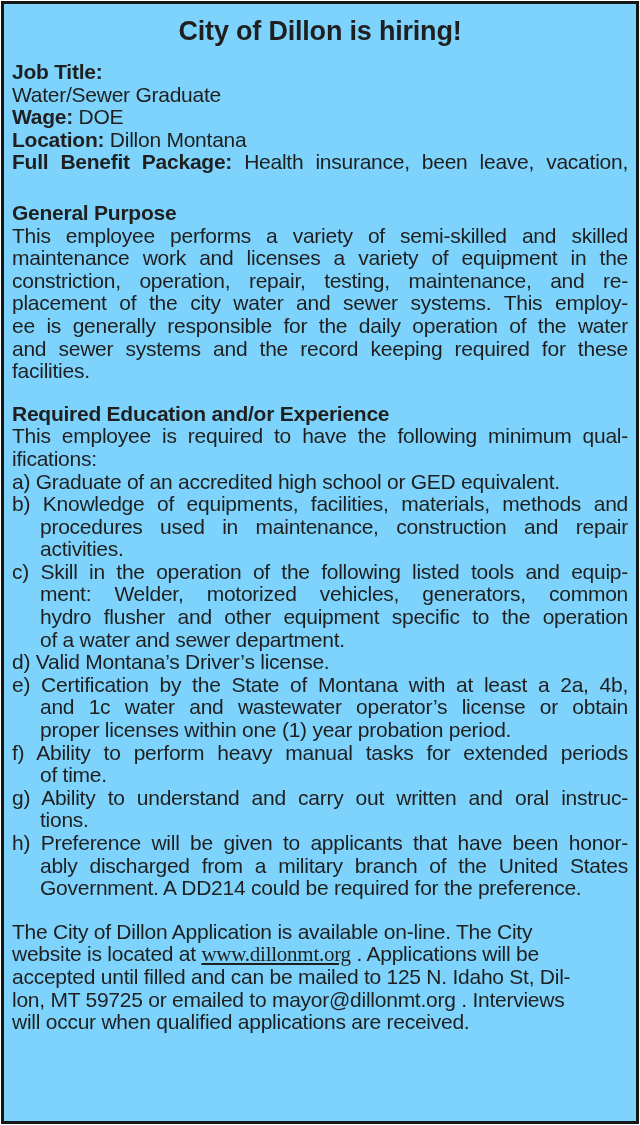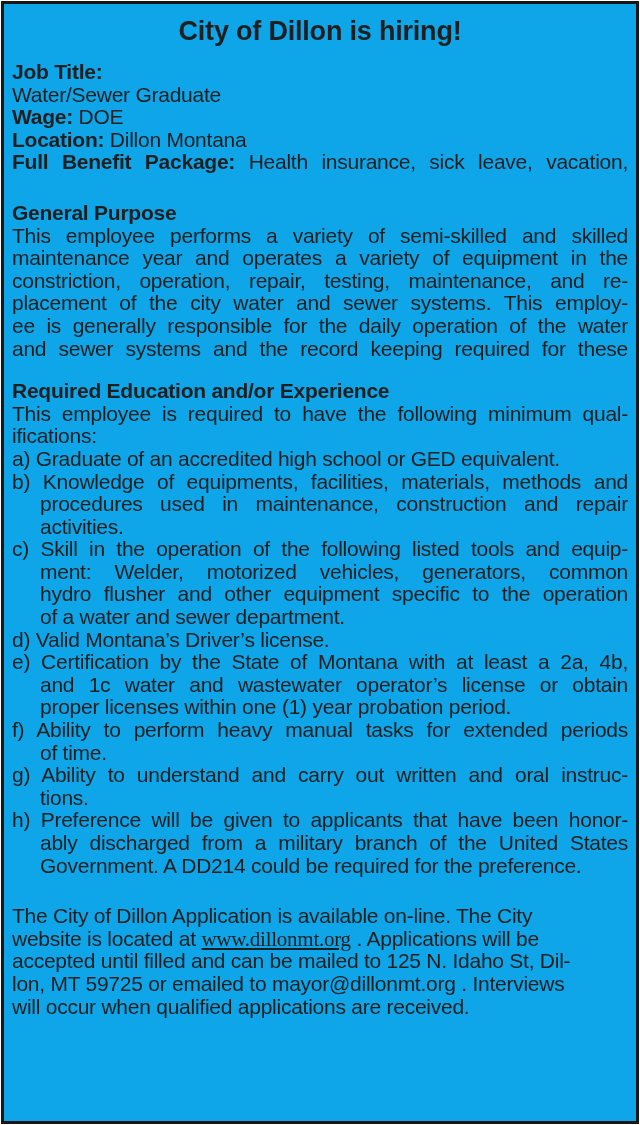--- a/index.html
+++ b/index.html
@@ -3,63 +3,64 @@
 <meta charset="utf-8">
 <style>
   html,body { margin:0; padding:0; }
   body {
     width:640px; height:1125px; background:#ffffff;
     font-family:"Liberation Sans","DejaVu Sans",sans-serif;
     font-size:21px; color:#1f1f1f;
   }
   .ad {
     box-sizing:border-box; width:638px; height:1123px; margin:1px;
-    border:3px solid #161616; background:#0ea5e9; padding:6px 8px;
+    border:3px solid #161616; background:#7dd3fc; padding:6px 8px;
     overflow:hidden;
   }
   .title {
     font-size:27px; font-weight:bold; text-align:center;
     line-height:34px; margin-top:4px; letter-spacing:-0.2px;
   }
   .line {
     height:22.6px; line-height:22.6px; letter-spacing:-0.25px;
     white-space:nowrap;
   }
   .line.j { text-align:justify; white-space:normal; overflow:hidden; }
   .line.j::after { content:""; display:inline-block; width:100%; height:0; }
   .cont { padding-left:28px; }
   .b, .heading { font-weight:bold; }
   .u { text-decoration:underline;font-family:Liberation Serif, serif; }
   .intro { margin-top:13px; }
   .section.sec0 { margin-top:28px; }
   .section.sec1 { margin-top:20px; }
-  .closing { margin-top:28px; }
+  .closing { margin-top:21px; }
   .eeo { margin-top:19px; font-style:italic; }
 </style>
 </head>
 <body>
 
 <div class="ad">
   <div class="title">City of Dillon is hiring!</div>
   <div class="intro">
       <div class="line"><span class="b">Job Title:</span></div>
       <div class="line"><span>Water/Sewer Graduate</span></div>
       <div class="line"><span class="b">Wage:</span><span> DOE</span></div>
       <div class="line"><span class="b">Location:</span><span> Dillon Montana</span></div>
-      <div class="line j"><span class="b">Full Benefit Package:</span><span> Health insurance, sick leave, vacation,</span></div>
+      <div class="line j"><span class="b">Full Benefit Package:</span><span> Health insurance, been leave, vacation,</span></div>
     </div>
   <div>
       <div class="section sec0">
         <div class="line heading">General Purpose</div>
         <div class="line j"><span>This employee performs a variety of semi-skilled and skilled</span></div>
-        <div class="line j"><span>maintenance year and operates a variety of equipment in the</span></div>
+        <div class="line j"><span>maintenance work and licenses a variety of equipment in the</span></div>
         <div class="line j"><span>constriction, operation, repair, testing, maintenance, and re-</span></div>
         <div class="line j"><span>placement of the city water and sewer systems. This employ-</span></div>
         <div class="line j"><span>ee is generally responsible for the daily operation of the water</span></div>
         <div class="line j"><span>and sewer systems and the record keeping required for these</span></div>
+        <div class="line"><span>facilities.</span></div>
       </div>
       <div class="section sec1">
         <div class="line heading">Required Education and/or Experience</div>
         <div class="line j"><span>This employee is required to have the following minimum qual-</span></div>
         <div class="line"><span>ifications:</span></div>
         <div class="line"><span>a) </span><span>Graduate of an accredited high school or GED equivalent.</span></div>
         <div class="line j"><span>b) </span><span>Knowledge of equipments, facilities, materials, methods and</span></div>
         <div class="line j cont"><span>procedures used in maintenance, construction and repair</span></div>
         <div class="line cont"><span>activities.</span></div>
         <div class="line j"><span>c) </span><span>Skill in the operation of the following listed tools and equip-</span></div>

